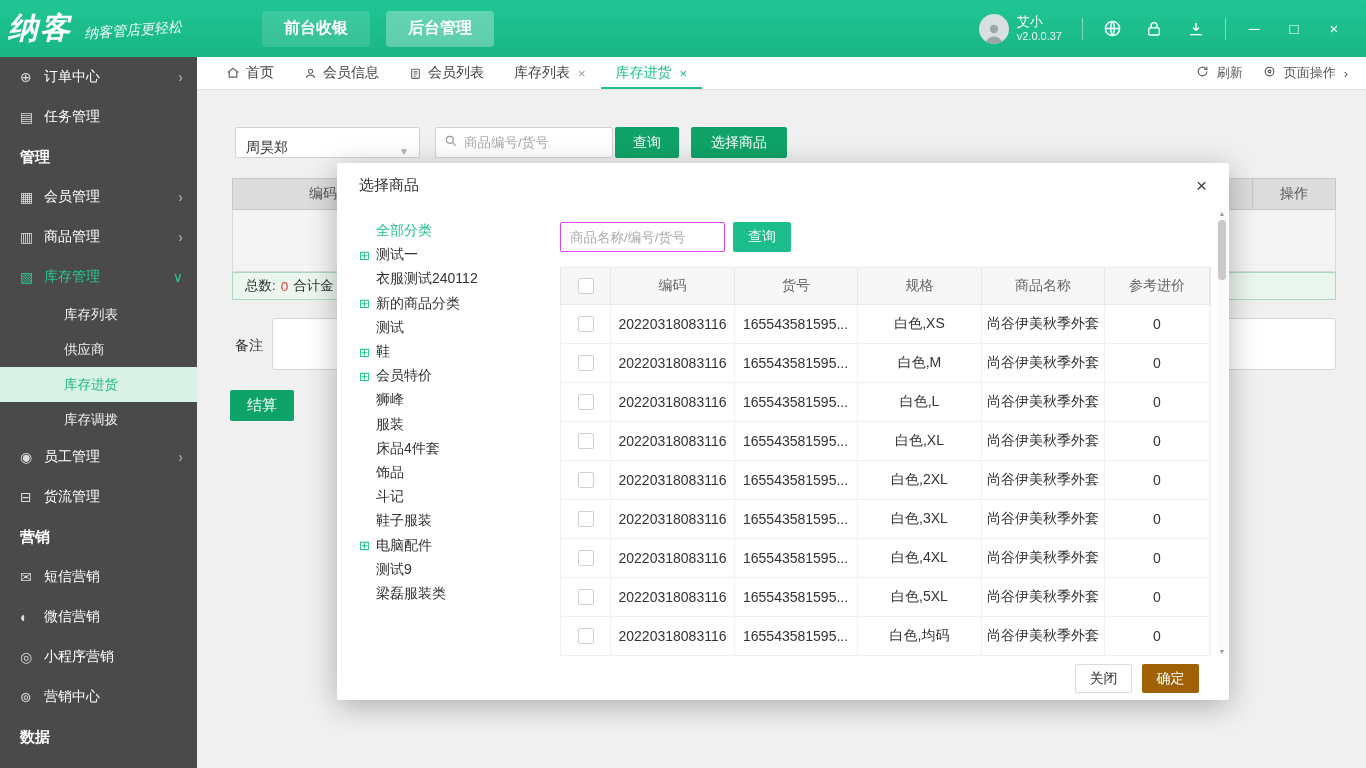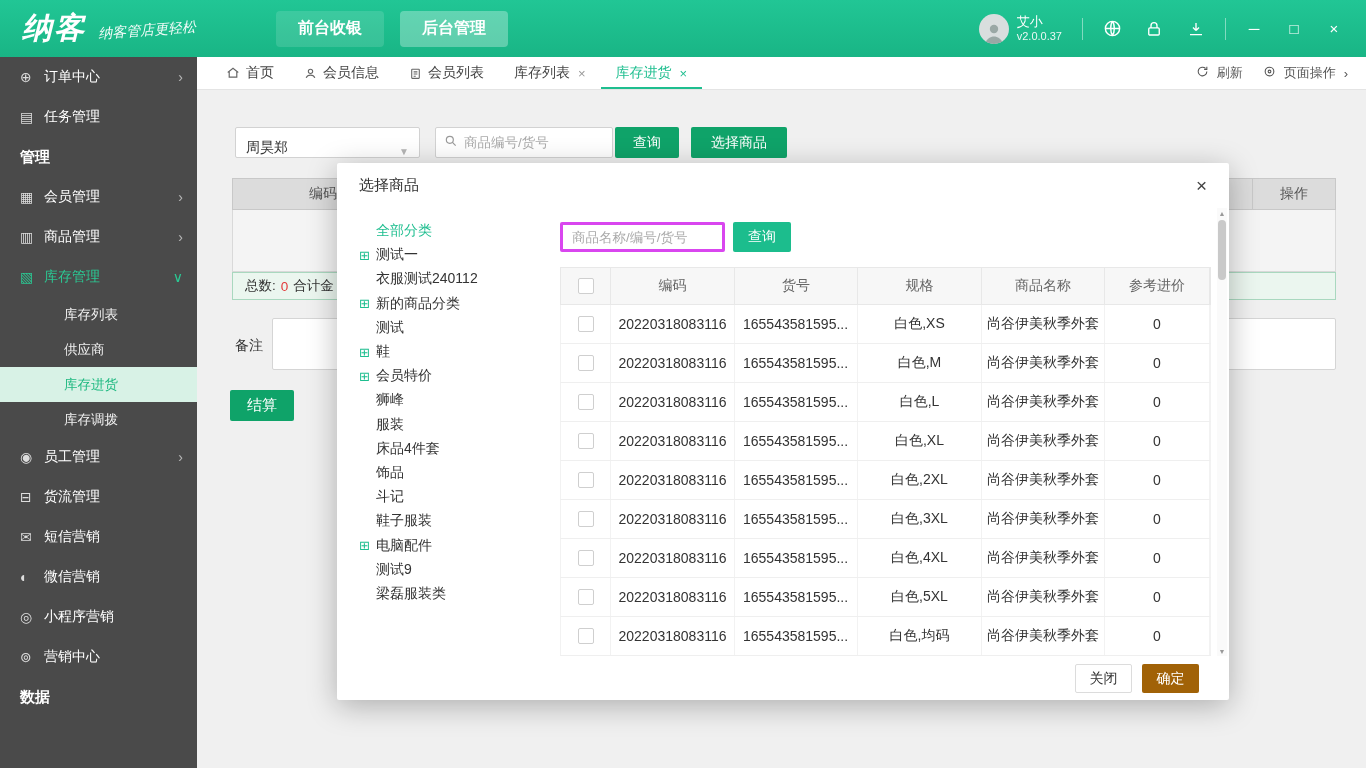--- a/index.html
+++ b/index.html
@@ -3,21 +3,21 @@
 <meta charset="utf-8">
 <style>
 *{margin:0;padding:0;box-sizing:border-box}
 html,body{width:1366px;height:768px;overflow:hidden;background:#F0F0F0;
   font-family:"Liberation Sans","DejaVu Sans",sans-serif}
 #app{position:relative;width:1366px;height:768px}
 
 
 .hdr{position:absolute;left:0;top:0;width:100%;height:57px;z-index:30;
   background:linear-gradient(180deg,#21C695,#19B585);display:flex;align-items:center}
-.logo{font-size:30px;font-weight:900;font-style:italic;color:#fff;margin-left:22px;letter-spacing:2px}
+.logo{font-size:30px;font-weight:900;font-style:italic;color:#fff;margin-left:8px;letter-spacing:2px}
 .tagline{font-style:italic;color:#fff;font-size:14px;margin-left:12px;width:150px;line-height:1.15;
   transform:rotate(-4deg);opacity:.95}
 .nav{display:flex;gap:16px;margin-left:28px}
 .nav-btn{height:36px;padding:0 22px;border-radius:4px;display:flex;align-items:center;color:#fff;
   font-size:16px;font-weight:700;background:rgba(255,255,255,.13);cursor:pointer}
 .nav-btn.active{background:rgba(255,255,255,.30)}
 .hdr-right{margin-left:auto;display:flex;align-items:center;margin-right:12px}
 .avatar{width:30px;height:30px;border-radius:50%;background:#D9DEDE;display:flex;align-items:flex-end;
   justify-content:center;overflow:hidden}
 .uinfo{margin:0 12px 0 8px;color:#fff;line-height:1.25}
@@ -80,21 +80,21 @@
 
 .modal{position:absolute;left:337px;top:163px;width:892px;height:537px;background:#fff;border-radius:2px;
   box-shadow:0 6px 30px rgba(0,0,0,.28);z-index:40}
 .m-head{height:44px;display:flex;align-items:center;padding:0 22px;font-size:15px;color:#333}
 .m-close{margin-left:auto;font-size:19px;color:#444;cursor:pointer;line-height:1}
 .cats{position:absolute;left:22px;top:56px;width:198px}
 .cat-row{display:flex;align-items:center;height:24.2px;font-size:14px;color:#333;cursor:pointer;white-space:nowrap}
 .cat-exp{width:17px;color:#1EBE8F;font-size:13px;flex-shrink:0}
 .cat-row.active .cat-label{color:#1EBE8F}
 .m-search{position:absolute;left:223px;top:59px;display:flex}
-.m-input{width:165px;height:30px;border:3px solid #d946ef;border-radius:2px;display:flex;align-items:center;
+.m-input{width:165px;height:30px;border:1px solid #d946ef;border-radius:2px;display:flex;align-items:center;
   padding:0 9px;background:#fff}
 .m-query{width:58px;height:30px;background:#1CBD8D;border-radius:2px;color:#fff;font-size:14px;
   display:flex;align-items:center;justify-content:center;margin-left:8px;cursor:pointer}
 .m-table{position:absolute;left:223px;top:104px;width:651px}
 .m-thead{display:flex;height:38px;background:#F7F7F7;border:1px solid #E8E8E8;color:#666;font-size:14px}
 .m-thead .c{border-right:1px solid #E8E8E8}
 .m-row{display:flex;height:39px;border-bottom:1px solid #EFEFEF;border-left:1px solid #F2F2F2;
   border-right:1px solid #F2F2F2;font-size:14px;color:#333;background:#fff}
 .m-row .c{border-right:1px solid #F2F2F2}
 .c{display:flex;align-items:center;justify-content:center;height:100%;flex-shrink:0;overflow:hidden}
@@ -230,20 +230,25 @@
         <span class="side-label">员工管理</span>
         <span class="side-chev">›</span>
       </div>
 
       <div class="side-row">
         <span class="side-icon">⊟</span>
         <span class="side-label">货流管理</span>
         <span class="side-chev"></span>
       </div>
 
+      <div class="side-row section">
+
+        <span class="side-label">营销</span>
+        <span class="side-chev"></span>
+      </div>
 
       <div class="side-row">
         <span class="side-icon">✉</span>
         <span class="side-label">短信营销</span>
         <span class="side-chev"></span>
       </div>
 
       <div class="side-row">
         <span class="side-icon">◐</span>
         <span class="side-label">微信营销</span>

